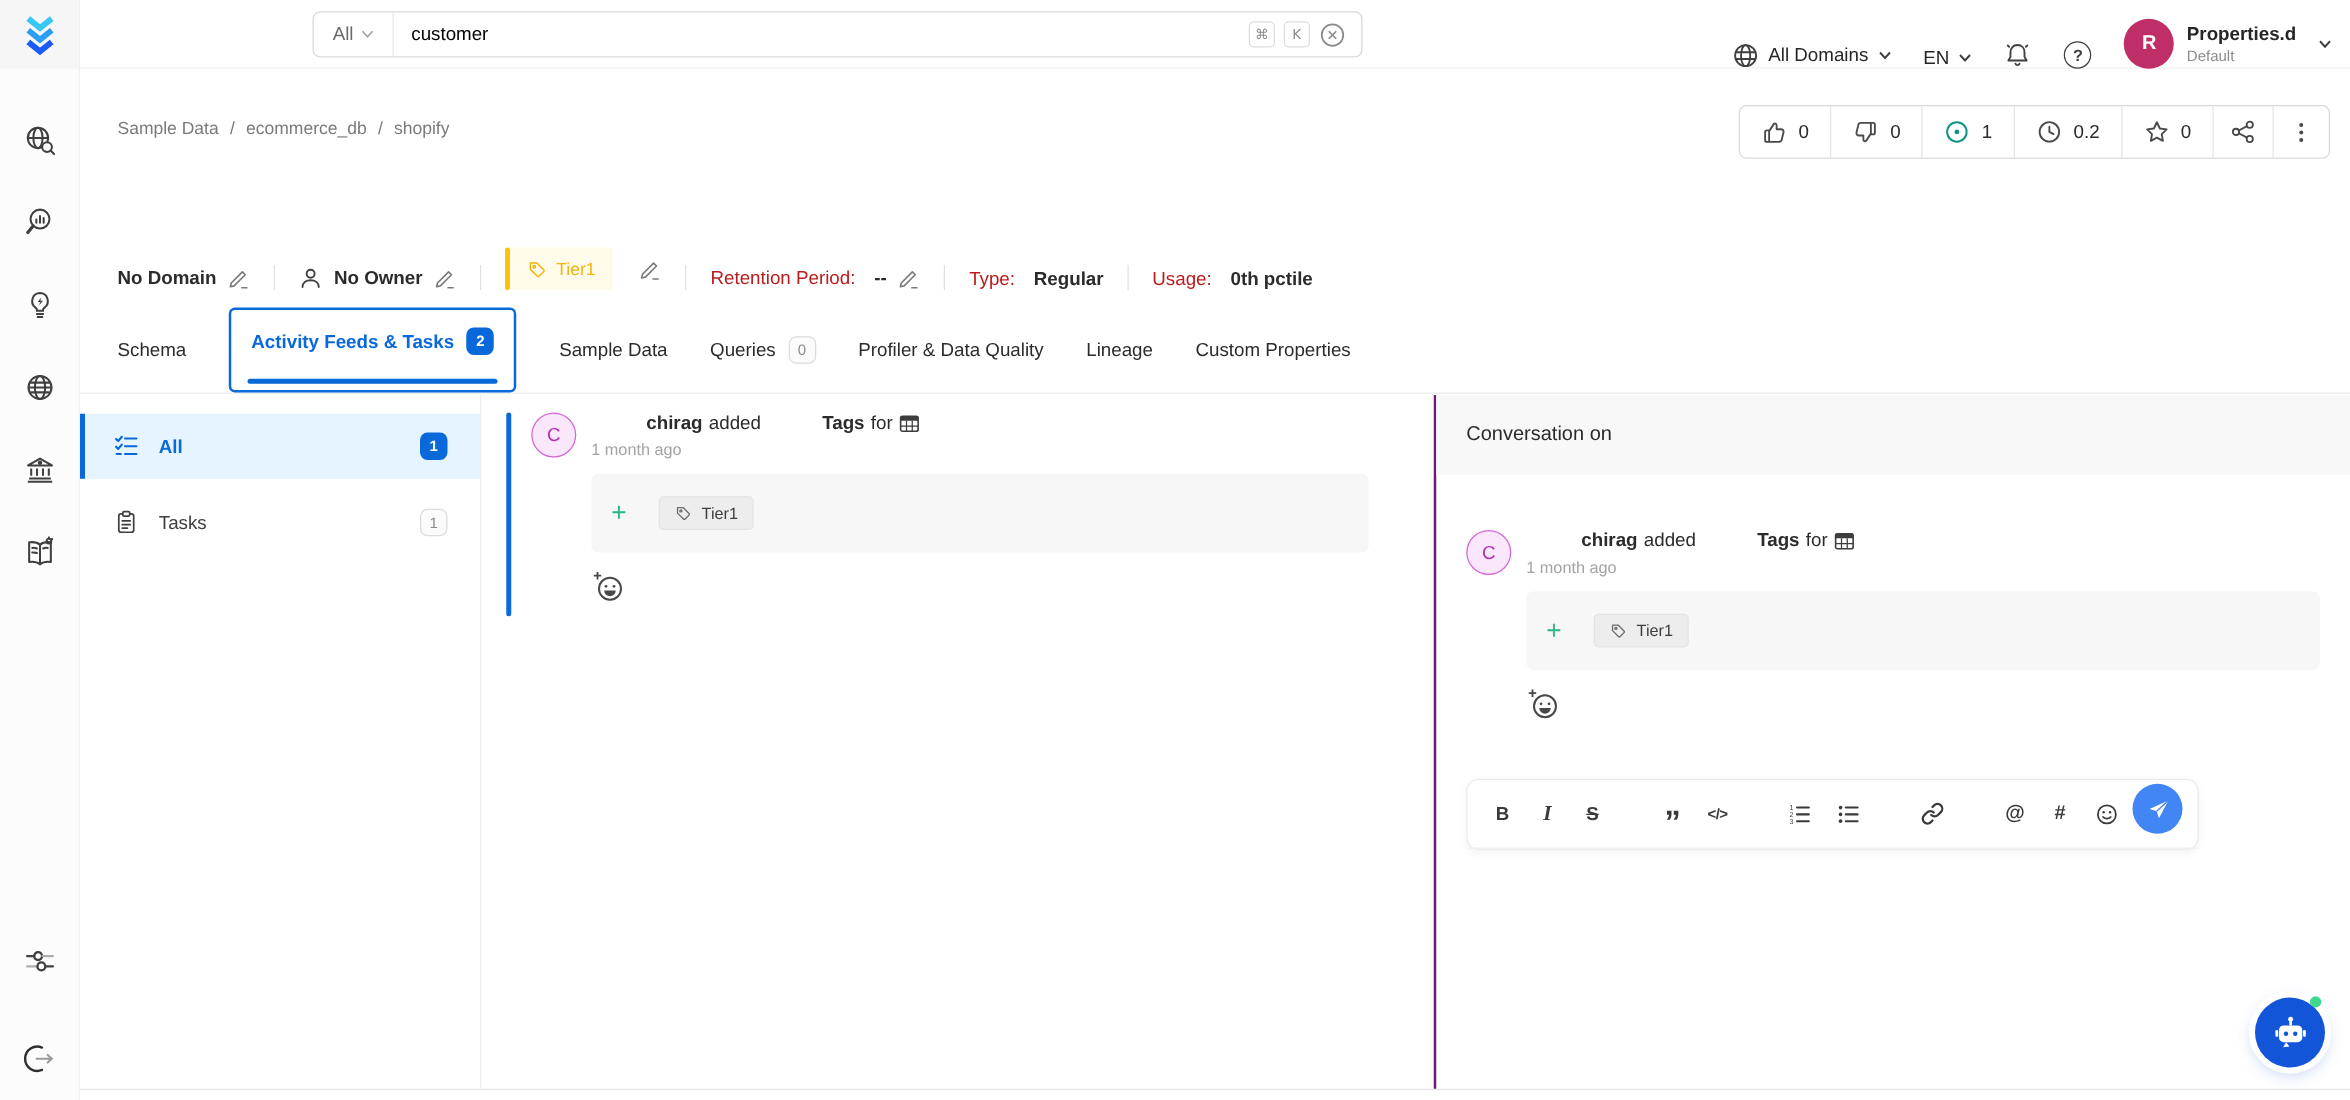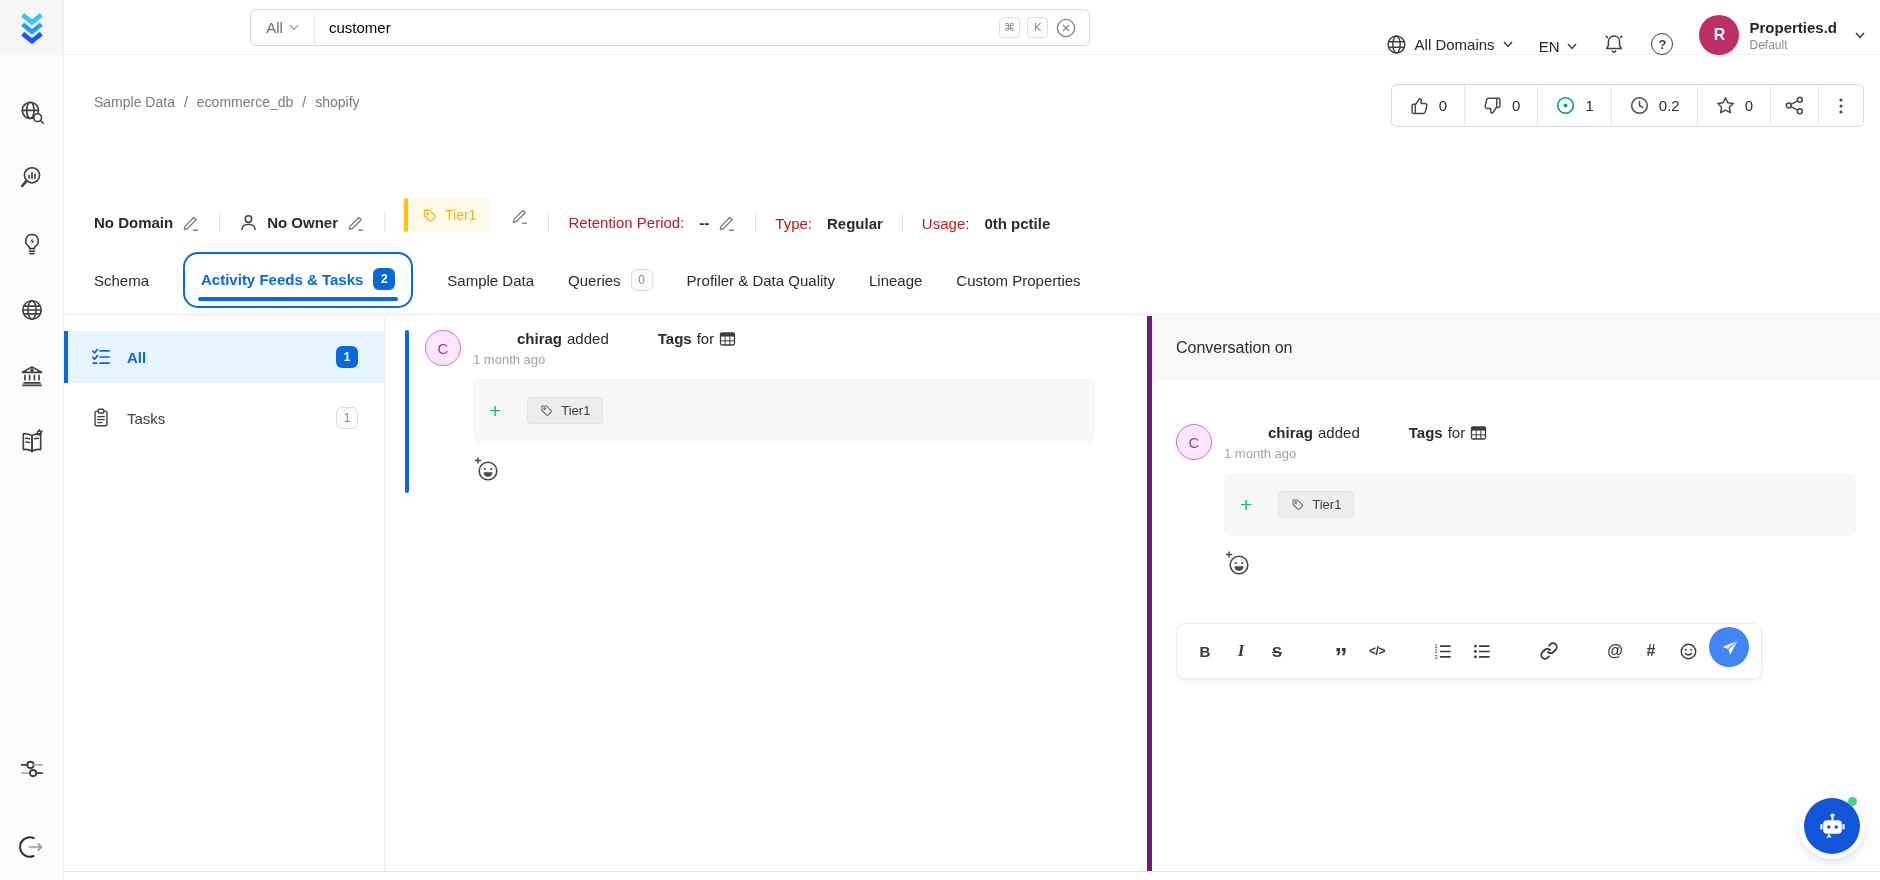--- a/index.html
+++ b/index.html
@@ -47,21 +47,21 @@
   .meta-label { color:#b91c1c; margin-right:6px; }
   .meta-item { display:flex; align-items:center; gap:9px; }
   .edit-btn { cursor:pointer; display:flex; }
   .tier-wrap { display:flex; align-items:center; }
   .tier-bar { width:4px; height:34px; background:#fdc108; border-radius:2px; }
   .tier-chip { background:#fffbea; height:34px; display:flex; align-items:center; gap:8px; padding:0 14px; color:#f3b408; font-size:14px; }
 
   
   .tabs { position:absolute; left:0; top:190px; width:1816px; height:69px; border-bottom:1px solid #ececec; display:flex; align-items:center; gap:34px; padding-left:30px; }
   .tab { font-size:15px; font-weight:500; color:#2b2b2b; cursor:pointer; display:flex; align-items:center; gap:10px; }
-  .tab.active-box { border:2px solid #0968da; border-radius:15px; padding:14px 16px 16px 16px; position:relative; color:#0968da; font-weight:700; }
+  .tab.active-box { border:2px solid #0968da; border-radius:5px; padding:14px 16px 28px 16px; position:relative; color:#0968da; font-weight:700; }
   .tab.active-box::after { content:""; position:absolute; left:13px; right:13px; bottom:5px; height:4px; background:#0968da; border-radius:2px; }
   .badge-blue { background:#0968da; color:#fff; min-width:22px; height:22px; border-radius:6px; font-size:12px; font-weight:700; display:inline-flex; align-items:center; justify-content:center; padding:0 6px; }
   .badge-gray { background:#fbfbfb; border:1px solid #dcdcdc; color:#8a8a8a; min-width:22px; height:22px; border-radius:6px; font-size:12px; display:inline-flex; align-items:center; justify-content:center; padding:0 6px; }
 
   
   .content { position:absolute; left:0; top:260px; width:1816px; height:556px; display:flex; border-bottom:1px solid #e5e5e5; }
   .feed-nav { width:321px; border-right:1px solid #efefef; padding-top:15px; }
   .nav-item { height:52px; display:flex; align-items:center; padding:0 26px 0 26px; margin-bottom:9px; position:relative; cursor:pointer; font-size:15px; color:#3d3d3d; }
   .nav-item .nav-ic { margin-right:15px; display:flex; }
   .nav-item .nav-label { flex:1; }
@@ -78,21 +78,21 @@
   .line1 span { margin-right:5px; }
   .line1 .bold { font-weight:700;margin-left:44px; }
   .timestamp { font-size:13px; color:#a3a3a3; margin-top:5px; }
 
   .tags-box { margin-top:12px; margin-left:48px; background:#f7f7f7; border-radius:6px; padding:18px 16px; display:flex; align-items:center; gap:26px; }
   .plus-btn { color:#29b785; font-size:21px; font-weight:500; line-height:1; cursor:pointer; }
   .tag-chip { background:#ededed; border:1px solid #e3e3e3; border-radius:4px; padding:5px 12px; display:flex; align-items:center; gap:8px; font-size:13px; color:#3d3d3d; cursor:pointer; }
   .react-btn { margin-top:14px; margin-left:48px; cursor:pointer; width:28px; }
 
   
-  .conv-panel { width:733px; border-left:5px solid #701a75; display:flex; flex-direction:column; }
+  .conv-panel { width:733px; border-left:2px solid #701a75; display:flex; flex-direction:column; }
   .conv-header { background:#f8f8f8; height:64px; flex:none; display:flex; align-items:center; padding:0 24px; font-size:16px; color:#2b2b2b; }
   .conv-body { padding:24px 24px 0 24px; position:relative; flex:1; }
   .conv-item { margin-top:20px; }
   .conv-item .tags-box { margin-right:0; }
 
   .editor { margin-top:46px; width:586px; background:#fff; border:1px solid #ebebeb; border-radius:10px; box-shadow:0 2px 8px rgba(0,0,0,0.05); position:relative; }
   .editor-toolbar { display:flex; align-items:center; gap:20px; height:55px; padding:0 20px; border-bottom:1px solid #efefef; }
   .tbtn { cursor:pointer; color:#3a3a3a; display:flex; align-items:center; justify-content:center; min-width:16px; }
   .tbtn.b { font-weight:800; font-size:15px; }
   .tbtn.i { font-style:italic; font-family:"Liberation Serif",serif; font-size:17px; font-weight:600; }

